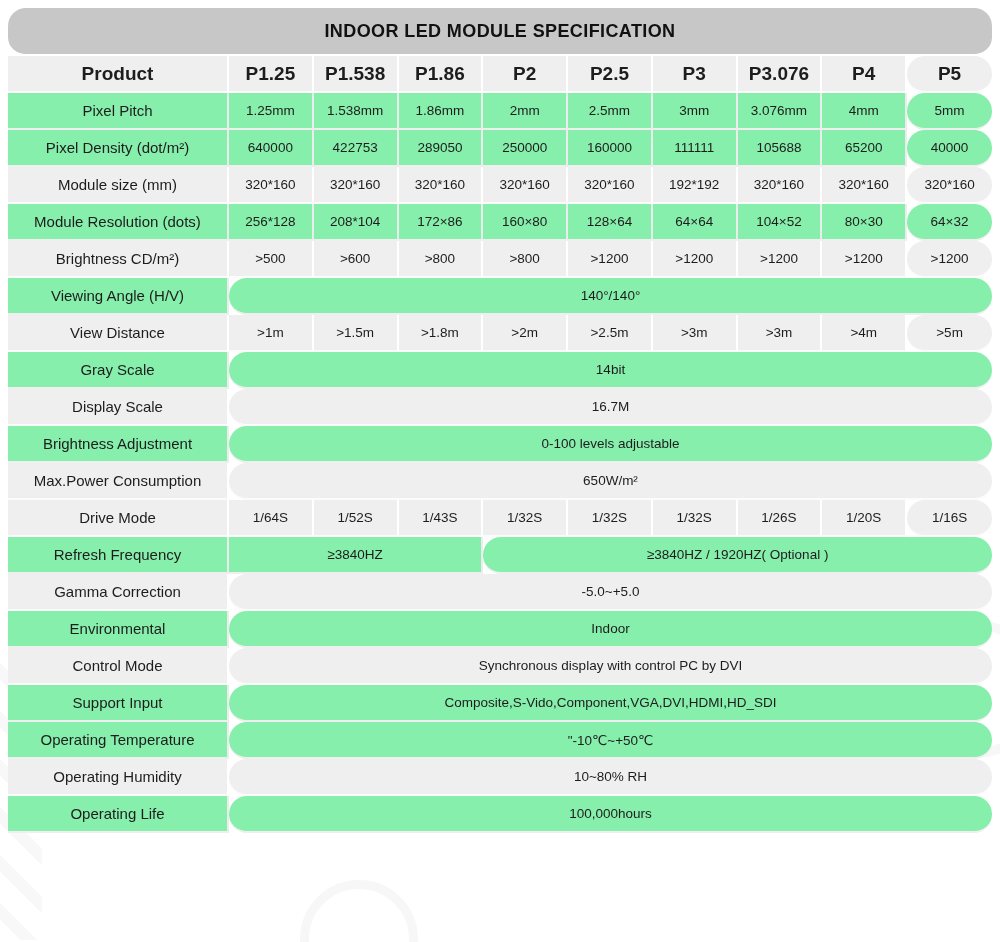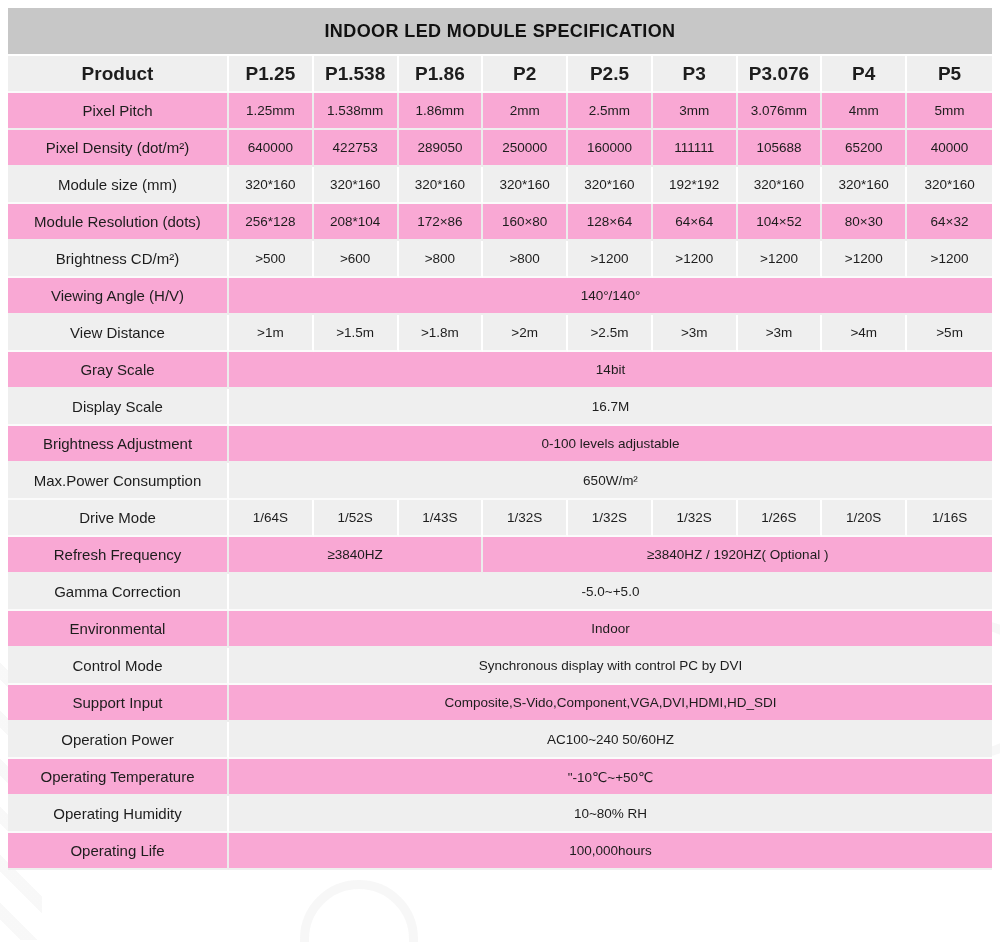--- a/index.html
+++ b/index.html
@@ -14,22 +14,22 @@
     box-sizing:border-box;text-align:center;vertical-align:middle;
     font-size:13.5px;height:37px;overflow:hidden;white-space:nowrap;padding:0 2px;
   }
   td.label{font-size:15px;}
   tr.title-row td{
     background:#c7c7c7;font-weight:bold;font-size:18px;height:48px;
     letter-spacing:0.4px;border-bottom:2px solid #ffffff;color:#111;
   }
   tr.head td{font-weight:bold;font-size:19px;}
   tr.gray td{background:#efefef;border-right:2px solid #ffffff;border-bottom:2px solid #fbfbfb;}
-  tr.white td{background:#f9a8d4;border-right:2px solid #ececec;border-bottom:2px solid #efefef;}
-  tr td:last-child{border-right:none;}
+  tr.white td{background:#86efac;border-right:2px solid #ececec;border-bottom:2px solid #efefef;}
+  tr td:last-child{border-right:none;border-radius:18px;}
   
   .wm{position:absolute;border:9px solid rgba(90,90,90,0.05);border-radius:50%;z-index:1;}
   .wm.w1{left:22px;top:48px;width:130px;height:130px;}
   .wm.w2{left:600px;top:380px;width:110px;height:110px;}
   .wm.w3{left:905px;top:620px;width:120px;height:120px;}
   .wm.w4{left:300px;top:880px;width:100px;height:100px;}
   .wm-bar{position:absolute;left:-28px;top:640px;width:70px;height:300px;z-index:1;
     background:repeating-linear-gradient(45deg,rgba(120,120,120,0.05) 0 12px,transparent 12px 34px);}
 </style>
 </head>
@@ -189,24 +189,20 @@
           <td colspan="9">Indoor</td>
         </tr>
         <tr class="gray">
           <td class="label">Control Mode</td>
           <td colspan="9">Synchronous display with control PC by DVI</td>
         </tr>
         <tr class="white">
           <td class="label">Support Input</td>
           <td colspan="9">Composite,S-Vido,Component,VGA,DVI,HDMI,HD_SDI</td>
         </tr>
-        <tr class="gray">
-          <td class="label">Operation Power</td>
-          <td colspan="9">AC100~240 50/60HZ</td>
-        </tr>
         <tr class="white">
           <td class="label">Operating Temperature</td>
           <td colspan="9">"-10℃~+50℃</td>
         </tr>
         <tr class="gray">
           <td class="label">Operating Humidity</td>
           <td colspan="9">10~80% RH</td>
         </tr>
         <tr class="white">
           <td class="label">Operating Life</td>

